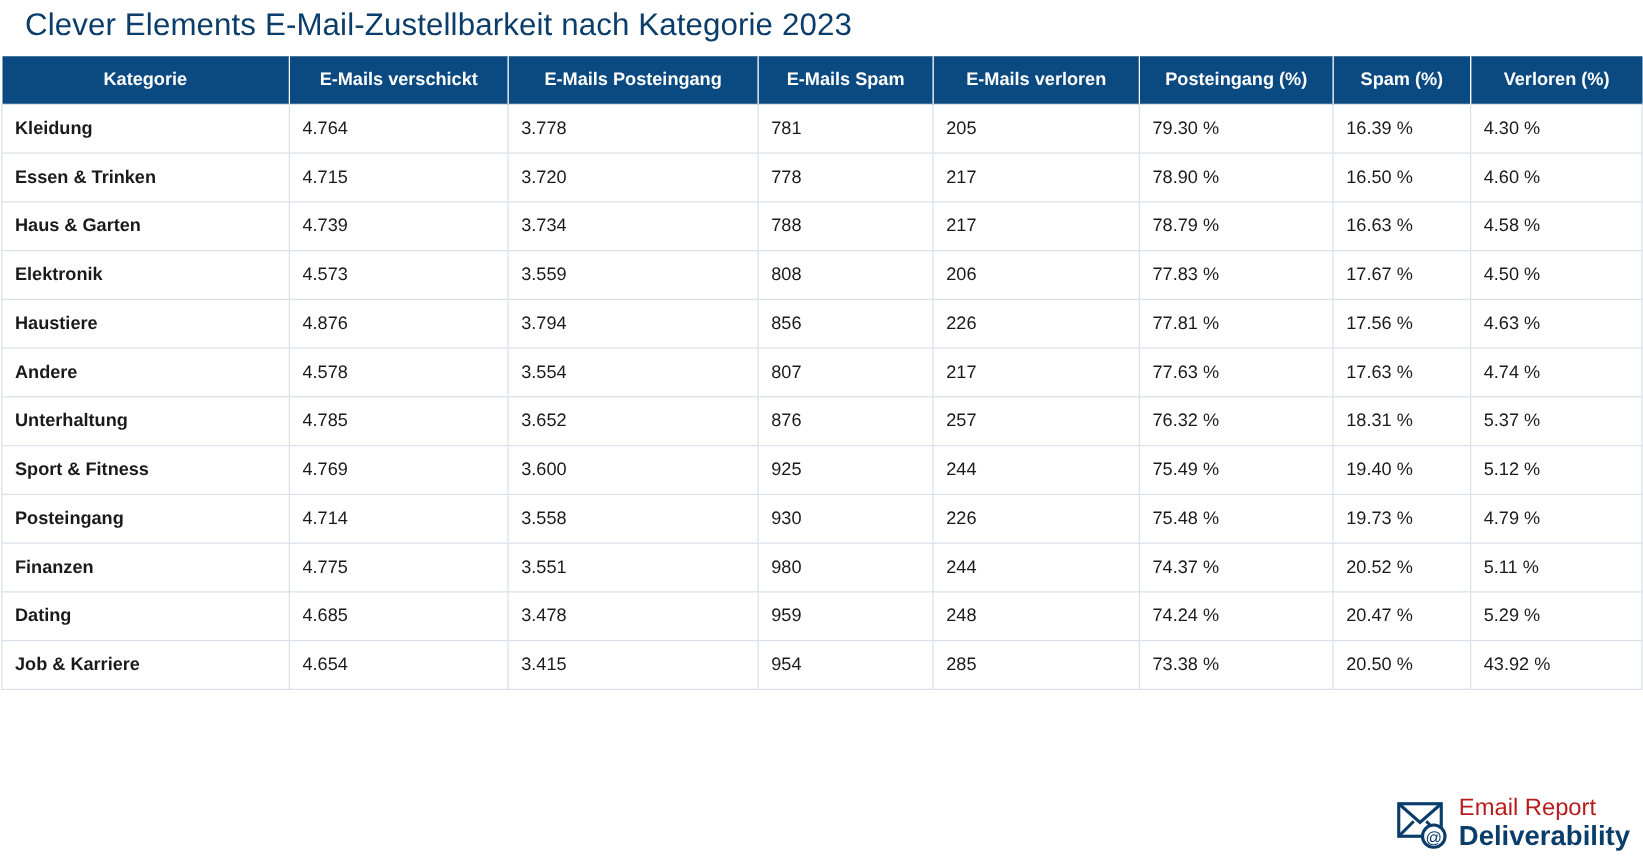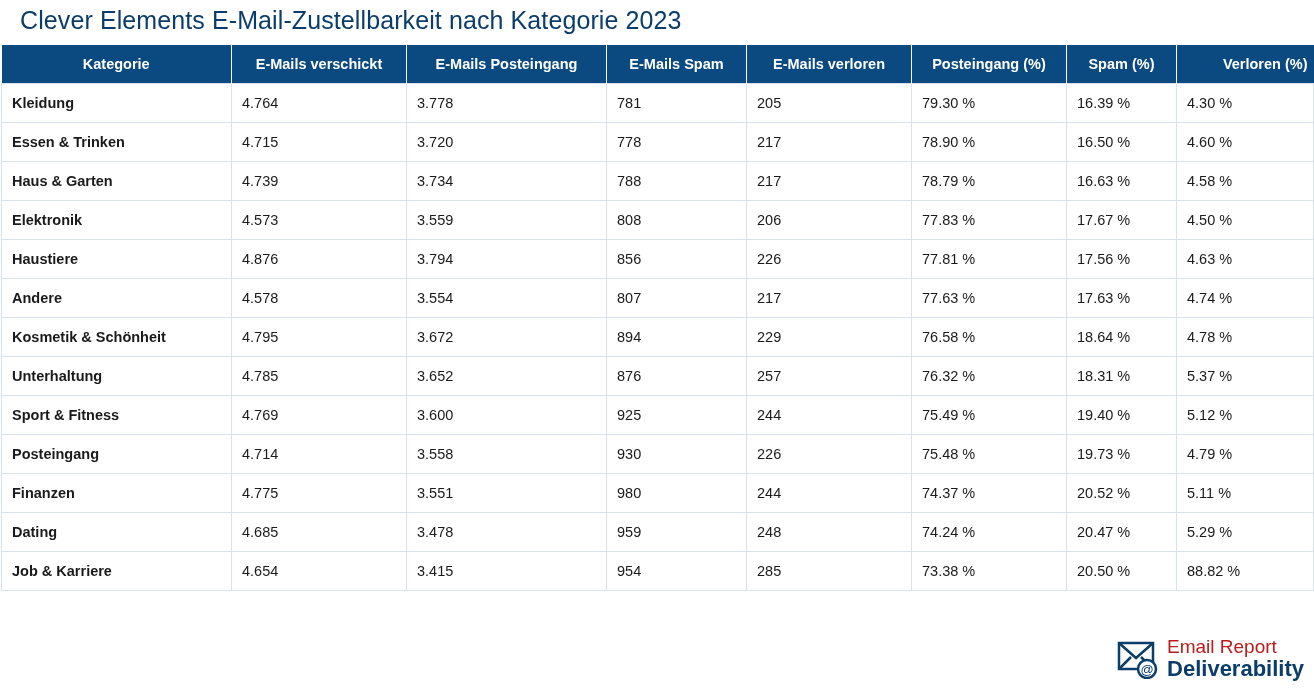--- a/index.html
+++ b/index.html
@@ -40,21 +40,20 @@
     color: #ffffff;
     font-size: 14.5px;
     font-weight: bold;
     text-align: center;
     padding: 11px 6px;
     border-right: 1px solid #ffffff;
     white-space: nowrap;
   }
   table.data thead th:last-child {
     border-right: none;
-    text-align: right;
   }
   table.data tbody td {
     font-size: 14.5px;
     padding: 11px 10px;
     border-bottom: 1px solid #d9e2ea;
     border-right: 1px solid #d9e2ea;
     background: #ffffff;
     white-space: nowrap;
     overflow: hidden;
     text-overflow: ellipsis;
@@ -193,30 +192,20 @@
           <td class="cat">Andere</td>
           <td>4.578</td>
           <td>3.554</td>
           <td>807</td>
           <td>217</td>
           <td>77.63 %</td>
           <td>17.63 %</td>
           <td>4.74 %</td>
         </tr>
         <tr>
-          <td class="cat">Kosmetik &amp; Schönheit</td>
-          <td>4.795</td>
-          <td>3.672</td>
-          <td>894</td>
-          <td>229</td>
-          <td>76.58 %</td>
-          <td>18.64 %</td>
-          <td>4.78 %</td>
-        </tr>
-        <tr>
           <td class="cat">Unterhaltung</td>
           <td>4.785</td>
           <td>3.652</td>
           <td>876</td>
           <td>257</td>
           <td>76.32 %</td>
           <td>18.31 %</td>
           <td>5.37 %</td>
         </tr>
         <tr>
@@ -260,21 +249,21 @@
           <td>5.29 %</td>
         </tr>
         <tr>
           <td class="cat">Job &amp; Karriere</td>
           <td>4.654</td>
           <td>3.415</td>
           <td>954</td>
           <td>285</td>
           <td>73.38 %</td>
           <td>20.50 %</td>
-          <td>88.82 %</td>
+          <td>43.92 %</td>
         </tr>
       </tbody>
   </table>
 
   <div class="footer">
     <div class="logo-mark">
       <svg width="42" height="40" viewBox="0 0 42 40" xmlns="http://www.w3.org/2000/svg">
         <rect x="2" y="4" width="34" height="26" fill="#ffffff" stroke="#0b3d6b" stroke-width="2.5"></rect>
         <polyline points="2,4 19,19 36,4" fill="none" stroke="#0b3d6b" stroke-width="2.5"></polyline>
         <polyline points="2,30 14,18" fill="none" stroke="#0b3d6b" stroke-width="2.5"></polyline>

